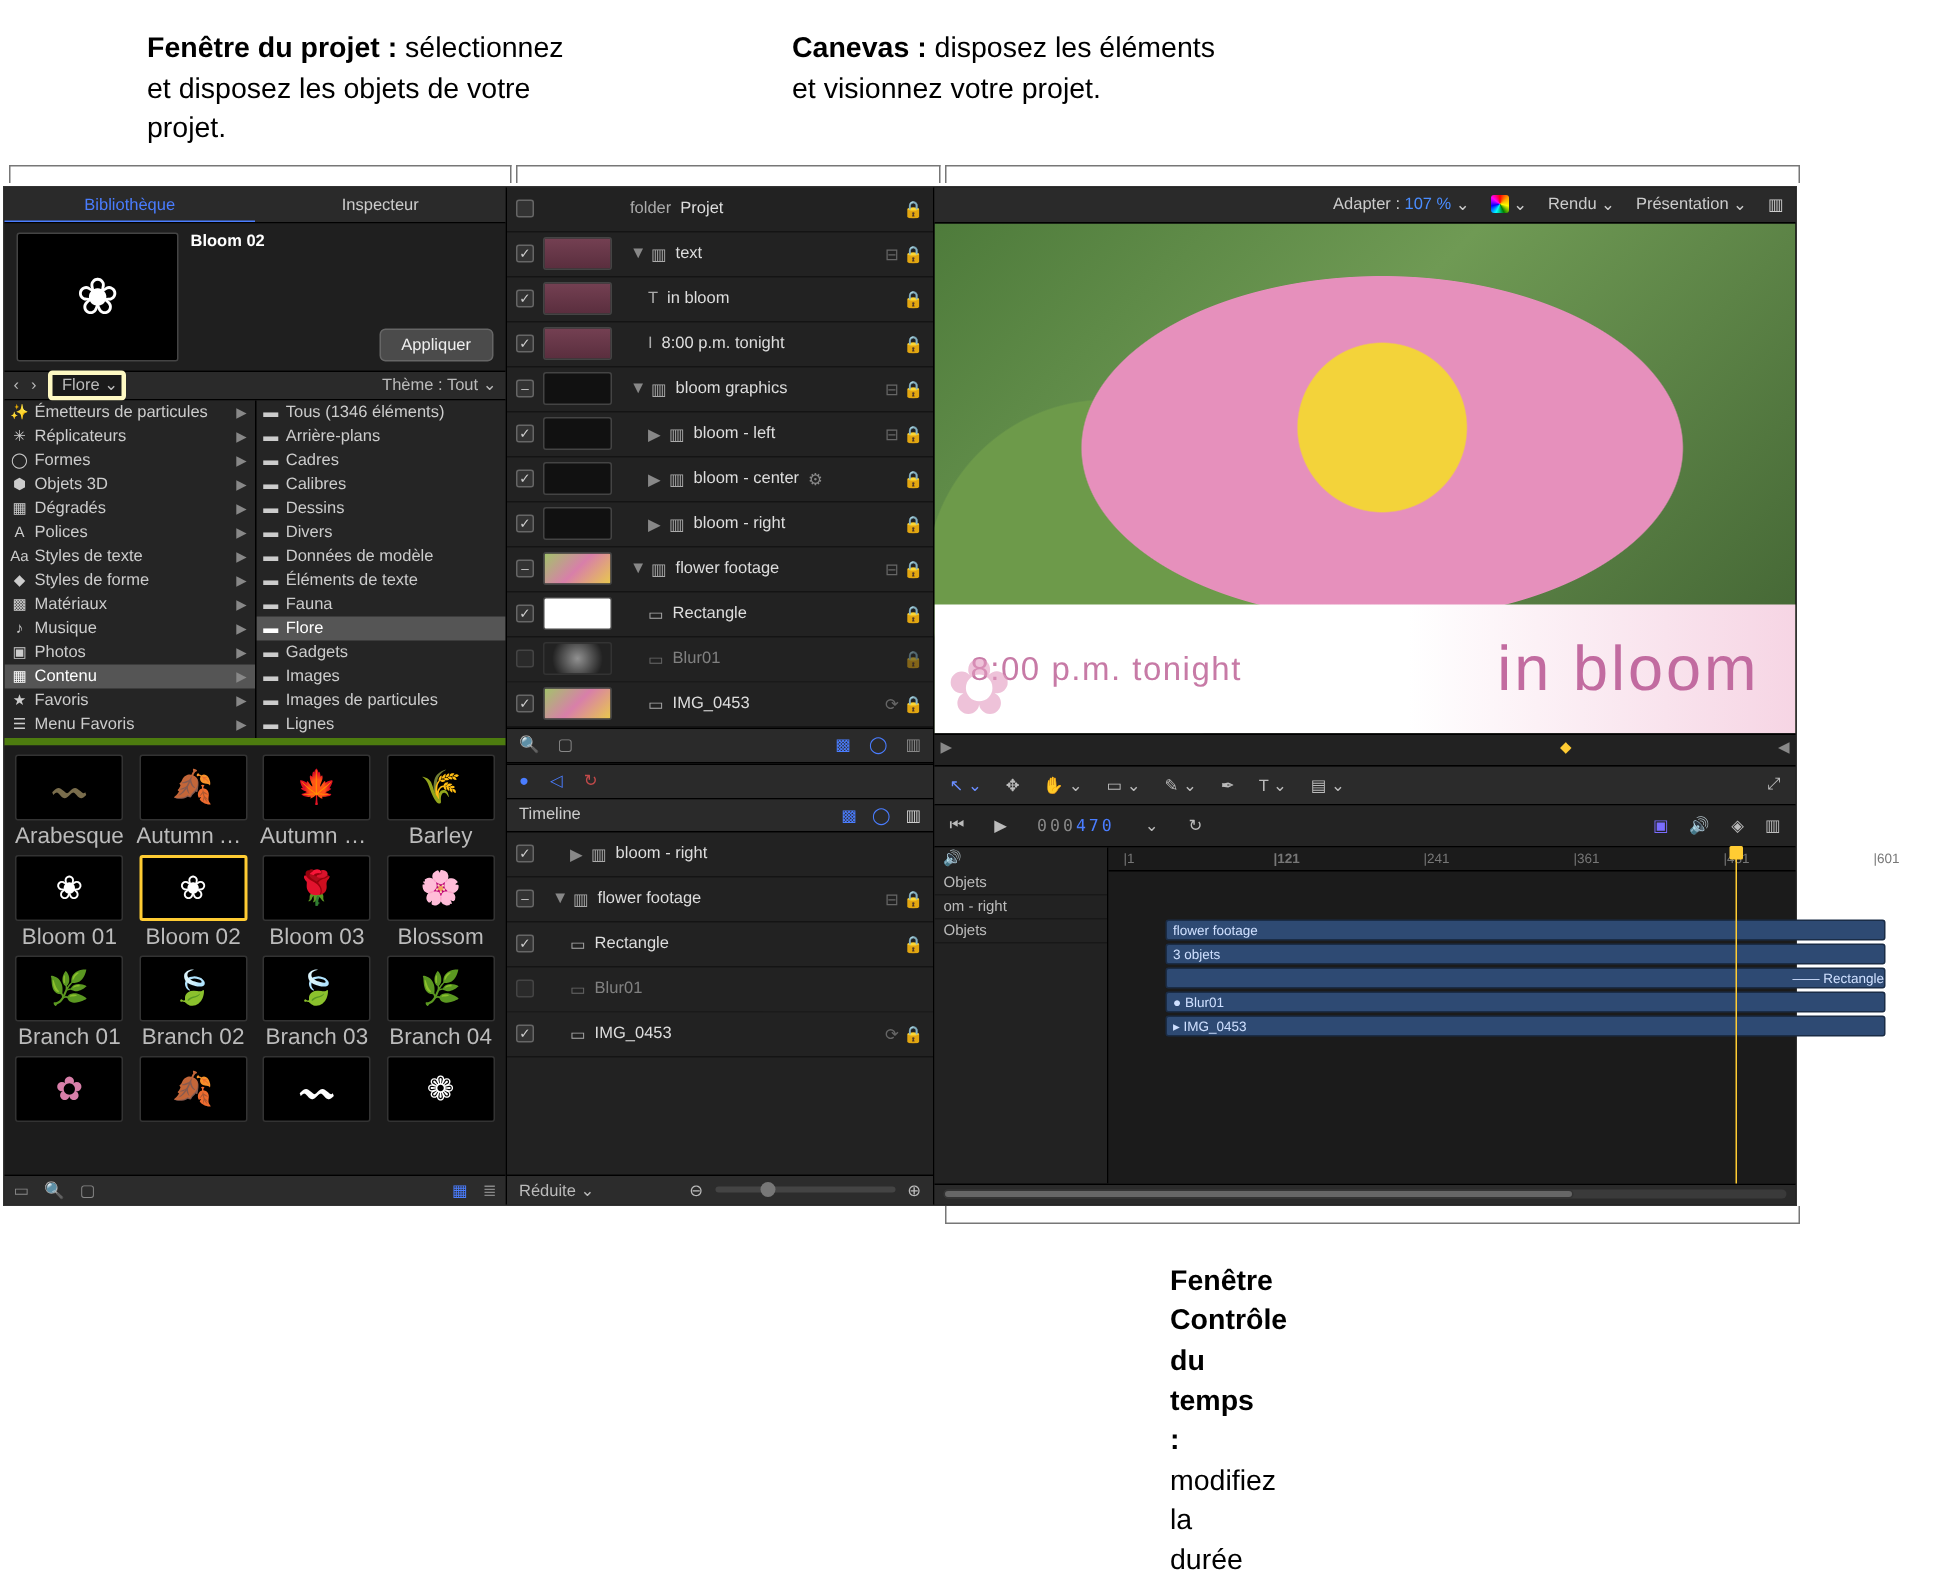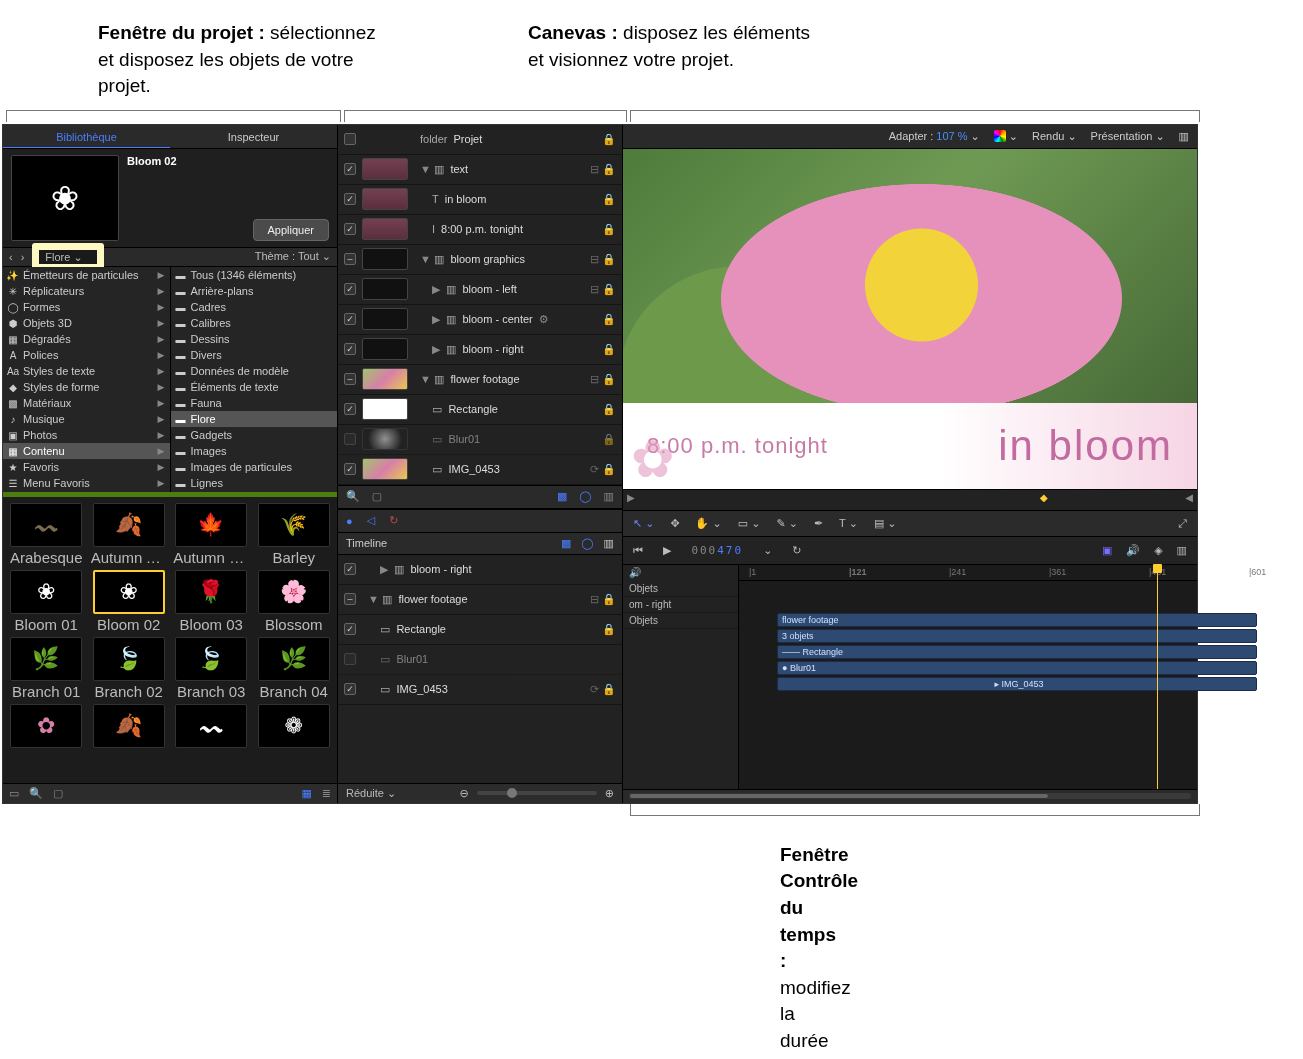--- a/index.html
+++ b/index.html
@@ -22,21 +22,21 @@
 
   .preview { display:flex; gap:8px; padding:6px 8px; background:#1f1f1f; }
   .preview-thumb { width:108px; height:86px; background:#000; border:1px solid #444; border-radius:2px; position:relative; }
   .mini-flower { position:absolute; left:50%; top:50%; transform:translate(-50%,-50%); color:#fff; font-size:34px; }
   .preview-right { flex:1; display:flex; flex-direction:column; justify-content:space-between;}
   .preview-title { color:#fff; font-weight:600; }
   .apply-btn { align-self:flex-end; background:#4b4b4b; border:1px solid #666; color:#eee; padding:4px 14px; border-radius:4px; cursor:pointer; font-size:11px; }
 
   .crumbs { display:flex; align-items:center; height:20px; padding:0 6px; background:#2a2a2a; border-top:1px solid #000; border-bottom:1px solid #000; color:#bbb; font-size:11px; justify-content:space-between; }
   .crumbs-left { display:flex; align-items:center; gap:8px; }
-  .crumb-sel { background:#1a1a1a; border:7px solid #fef9c3; border-radius:3px; padding:0 14px 0 6px; line-height:14px; }
+  .crumb-sel { background:#1a1a1a; border:3px solid #fef9c3; border-radius:3px; padding:0 2px 0 6px; line-height:14px; }
   .theme-sel { color:#bbb; }
 
   .two-col { display:flex; height:230px; border-bottom:5px solid #4d7c0f; }
   .col { flex:1; overflow:hidden; background:#252525; }
   .col + .col { border-left:1px solid #000; }
   .cat { display:flex; align-items:center; height:16px; padding:0 5px 0 4px; font-size:11px; justify-content:space-between; cursor:pointer; }
   .cat.sel { background:#555; color:#fff; }
   .cat-icon { width:12px; height:12px; margin-right:4px; display:inline-flex; align-items:center; justify-content:center; font-size:10px; }
   .cat-arrow { color:#888; font-size:9px; }
 
@@ -591,23 +591,23 @@
               <span style="left: 10px;">|1</span>
               <span style="left: 110px; font-weight: bold;">|121</span>
               <span style="left: 210px;">|241</span>
               <span style="left: 310px;">|361</span>
               <span style="left: 410px;">|481</span>
               <span style="left: 510px;">|601</span>
             </div>
           <div id="bars">
               <div class="bar" style="top: 48px; left: 38px; width: 480px;">flower footage</div>
               <div class="bar" style="top: 64px; left: 38px; width: 480px;">3 objets</div>
-              <div class="bar" style="top: 80px; left: 38px; width: 480px;">—— Rectangle</div>
+              <div class="bar" style="top: 80px; left: 38px; width: 480px; text-align: right;">—— Rectangle</div>
               <div class="bar" style="top: 96px; left: 38px; width: 480px;">● Blur01</div>
-              <div class="bar" style="top: 112px; left: 38px; width: 480px; text-align: center;">▸ IMG_0453</div>
+              <div class="bar" style="top: 112px; left: 38px; width: 480px;">▸ IMG_0453</div>
             </div>
           <div class="playhead-line" style="left:418px;"></div>
         </div>
       </div>
       <div class="tl-scroll">
         <div class="track">
             <div class="thumb"></div>
           </div>
       </div>
     </div>

